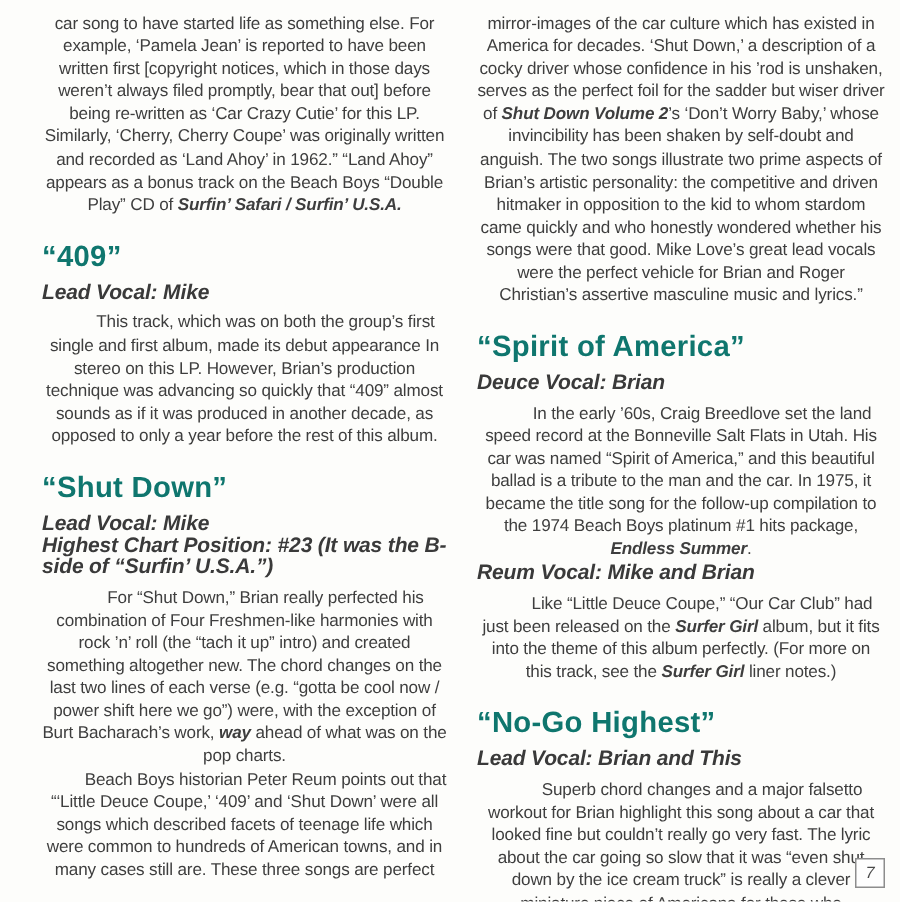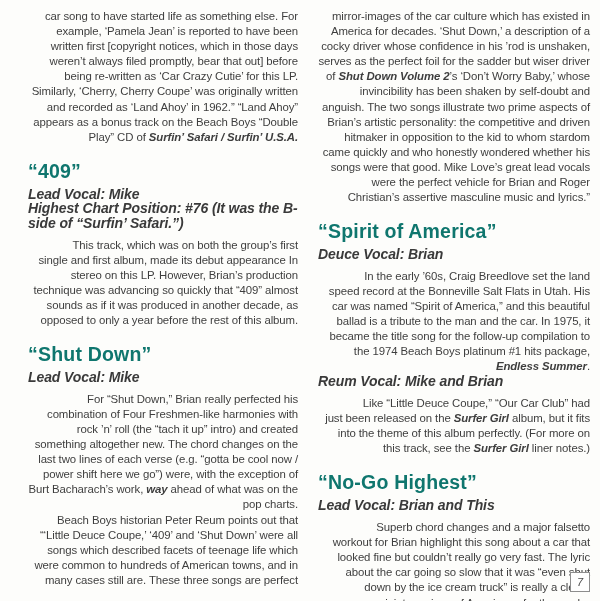--- a/index.html
+++ b/index.html
@@ -15,21 +15,21 @@
     display: flex;
     gap: 20px;
     padding: 9px 12px 0 28px;
   }
   .col { width: 270px; flex: 0 0 auto; }
   .col.right { width: 272px; }
   .para {
     font-size: 11.4px;
     line-height: 15.1px;
     letter-spacing: -0.1px;
-    text-align: right;
+    text-align: center;
   }
   .para.indent { text-indent: 28px; }
   .heading {
     font-size: 19.5px;
     font-weight: 700;
     color: #0f766e;
     letter-spacing: 0.2px;
     margin: 15px 0 4px 0;
     line-height: 23px;
   }
@@ -64,25 +64,25 @@
 </head>
 <body>
 
 <div class="page">
 
   <div class="col left">
     <p class="para"><span>car song to have started life as something else. For example, ‘Pamela Jean’ is reported to have been written first [copyright notices, which in those days weren’t always filed promptly, bear that out] before being re-written as ‘Car Crazy Cutie’ for this LP. Similarly, ‘Cherry, Cherry Coupe’ was originally written and recorded as ‘Land Ahoy’ in 1962.” “Land Ahoy” appears as a bonus track on the Beach Boys “Double Play” CD of </span><span class="run-bi">Surfin’ Safari / Surfin’ U.S.A.</span></p>
 
     <h2 class="heading">“409”</h2>
     <div class="subline">Lead Vocal: Mike</div>
-    <div class="subline">Highest Chart Position: #76 (It was the B-side of “Surfin’ Safari.”)</div>
     <p class="para indent"><span>This track, which was on both the group’s first single and first album, made its debut appearance In stereo on this LP. However, Brian’s production technique was advancing so quickly that “409” almost sounds as if it was produced in another decade, as opposed to only a year before the rest of this album.</span></p>
 
     <h2 class="heading">“Shut Down”</h2>
     <div class="subline">Lead Vocal: Mike</div>
+    <div class="subline">Highest Chart Position: #23 (It was the B-side of “Surfin’ U.S.A.”)</div>
     <p class="para indent"><span>For “Shut Down,” Brian really perfected his combination of Four Freshmen-like harmonies with rock ’n’ roll (the “tach it up” intro) and created something altogether new. The chord changes on the last two lines of each verse (e.g. “gotta be cool now / power shift here we go”) were, with the exception of Burt Bacharach’s work, </span><span class="run-bi">way</span><span> ahead of what was on the pop charts.</span></p>
     <p class="para indent"><span>Beach Boys historian Peter Reum points out that “‘Little Deuce Coupe,’ ‘409’ and ‘Shut Down’ were all songs which described facets of teenage life which were common to hundreds of American towns, and in many cases still are. These three songs are perfect</span></p>
   </div>
 
   <div class="col right">
     <p class="para"><span>mirror-images of the car culture which has existed in America for decades. ‘Shut Down,’ a description of a cocky driver whose confidence in his ’rod is unshaken, serves as the perfect foil for the sadder but wiser driver of </span><span class="run-bi">Shut Down Volume 2</span><span>’s ‘Don’t Worry Baby,’ whose invincibility has been shaken by self-doubt and anguish. The two songs illustrate two prime aspects of Brian’s artistic personality: the competitive and driven hitmaker in opposition to the kid to whom stardom came quickly and who honestly wondered whether his songs were that good. Mike Love’s great lead vocals were the perfect vehicle for Brian and Roger Christian’s assertive masculine music and lyrics.”</span></p>
 
     <h2 class="heading">“Spirit of America”</h2>
     <div class="subline">Deuce Vocal: Brian</div>
     <p class="para indent"><span>In the early ’60s, Craig Breedlove set the land speed record at the Bonneville Salt Flats in Utah. His car was named “Spirit of America,” and this beautiful ballad is a tribute to the man and the car. In 1975, it became the title song for the follow-up compilation to the 1974 Beach Boys platinum #1 hits package, </span><span class="run-bi">Endless Summer</span><span>.</span></p>

